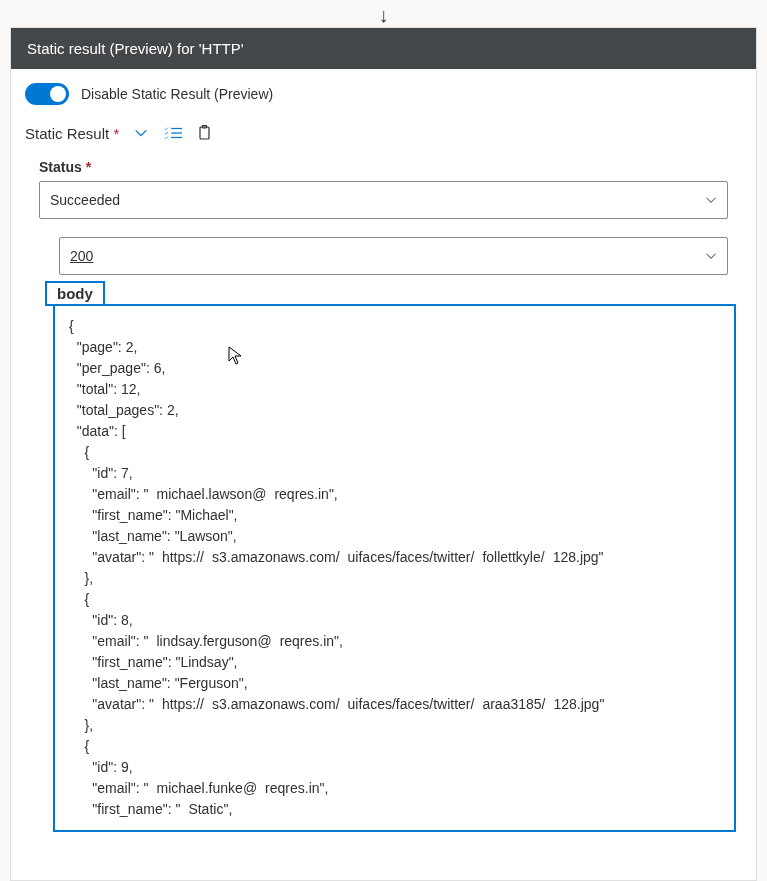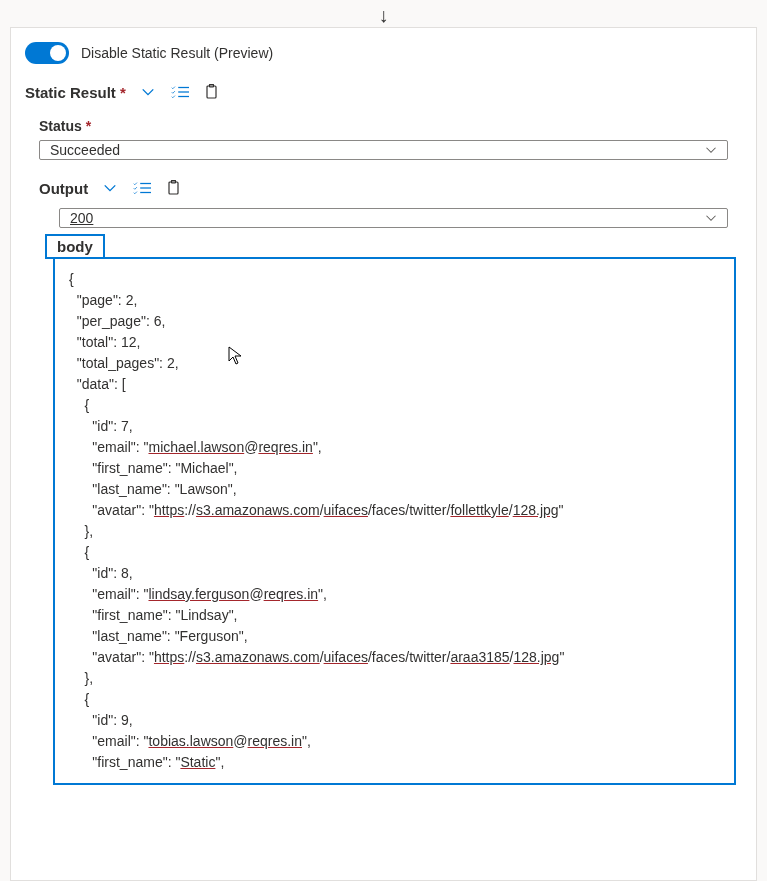--- a/index.html
+++ b/index.html
@@ -75,21 +75,21 @@
     color: #323130;
   }
   .section-row {
     display: flex;
     align-items: center;
     gap: 12px;
     margin-bottom: 10px;
   }
   .section-label {
     font-size: 15px;
-    font-weight: 700;
+    font-weight: 400;
     color: #323130;
   }
   .req { color: #a4262c; }
   .icon-chevron, .icon-list, .icon-paste {
     display: inline-flex;
     align-items: center;
     justify-content: center;
     width: 20px;
     height: 20px;
     cursor: pointer;
@@ -99,21 +99,21 @@
     font-size: 14px;
     font-weight: 600;
     color: #323130;
     margin: 6px 0 6px 14px;
   }
   .field-row {
     padding: 0 14px;
   }
   .select {
     width: 100%;
-    height: 20px;
+    height: 38px;
     border: 1px solid #8a8886;
     border-radius: 2px;
     background: #fff;
     display: flex;
     align-items: center;
     justify-content: space-between;
     padding: 0 10px;
     cursor: pointer;
     font-size: 14px;
     color: #323130;
@@ -155,38 +155,39 @@
     font-size: 14px;
     line-height: 1.5;
     color: #323130;
     font-family: "Segoe UI", sans-serif;
     flex: 1;
     overflow: hidden;
     white-space: pre;
   }
   .body-editor .ul {
     color: #323130;
-    text-decoration: underline;
     text-decoration-color: #a4262c;
     text-decoration-style: solid;
+    margin-left: 8px;
   }
   .cursor-icon {
     position: absolute;
     left: 228px;
     top: 346px;
     pointer-events: none;
   }
   svg { display: block; }
 </style>
 </head>
 <body>
 
 <div class="arrow-pointer">↓</div>
 
 <div class="panel">
+  <div class="panel-header">Static result (Preview) for 'HTTP'</div>
 
   <div class="panel-body">
 
     <div class="toggle-row">
       <div class="toggle">
         <div class="toggle-knob"></div>
       </div>
       <span class="toggle-label">Disable Static Result (Preview)</span>
     </div>
 
@@ -227,44 +228,20 @@
         <span>Succeeded</span>
         <span class="chev">
           <svg width="12" height="12" viewBox="0 0 16 16">
               <path d="M2 5 l6 6 6-6" fill="none" stroke="#605e5c" stroke-width="1.4"></path>
             </svg>
         </span>
       </div>
     </div>
 
     <div class="output-section">
-      <div class="section-row">
-        <span class="section-label">Output</span>
-        <span class="icon-chevron">
-          <svg width="14" height="14" viewBox="0 0 16 16">
-              <path d="M2 5 l6 6 6-6" fill="none" stroke="#0078d4" stroke-width="1.6"></path>
-            </svg>
-        </span>
-        <span class="icon-list">
-          <svg width="18" height="14" viewBox="0 0 20 14">
-            <path d="M3 2 l2 2 4-4" fill="none" stroke="#0078d4" stroke-width="1.4" transform="translate(-1,1) scale(0.6)"></path>
-            <line x1="8" y1="2" x2="20" y2="2" stroke="#0078d4" stroke-width="1.4"></line>
-            <path d="M3 2 l2 2 4-4" fill="none" stroke="#0078d4" stroke-width="1.4" transform="translate(-1,6) scale(0.6)"></path>
-            <line x1="8" y1="7" x2="20" y2="7" stroke="#0078d4" stroke-width="1.4"></line>
-            <path d="M3 2 l2 2 4-4" fill="none" stroke="#0078d4" stroke-width="1.4" transform="translate(-1,11) scale(0.6)"></path>
-            <line x1="8" y1="12" x2="20" y2="12" stroke="#0078d4" stroke-width="1.4"></line>
-          </svg>
-        </span>
-        <span class="icon-paste">
-          <svg width="16" height="16" viewBox="0 0 16 16">
-            <rect x="3" y="2" width="9" height="12" rx="1" fill="none" stroke="#323130" stroke-width="1.2"></rect>
-            <rect x="5.5" y="0.5" width="4" height="2.5" rx="0.5" fill="none" stroke="#323130" stroke-width="1.2"></rect>
-          </svg>
-        </span>
-      </div>
 
       <div class="sub-field-row">
         <div class="select">
           <span>200</span>
           <span class="chev">
             <svg width="12" height="12" viewBox="0 0 16 16">
                 <path d="M2 5 l6 6 6-6" fill="none" stroke="#605e5c" stroke-width="1.4"></path>
               </svg>
           </span>
         </div>
@@ -286,21 +263,21 @@
     },
     {
       "id": 8,
       "email": "<span class="ul">lindsay.ferguson</span>@<span class="ul">reqres.in</span>",
       "first_name": "Lindsay",
       "last_name": "Ferguson",
       "avatar": "<span class="ul">https</span>://<span class="ul">s3.amazonaws.com</span>/<span class="ul">uifaces</span>/faces/twitter/<span class="ul">araa3185</span>/<span class="ul">128.jpg</span>"
     },
     {
       "id": 9,
-      "email": "<span class="ul">tobias.lawson</span>@<span class="ul">reqres.in</span>",
+      "email": "<span class="ul">michael.funke</span>@<span class="ul">reqres.in</span>",
       "first_name": "<span class="ul">Static</span>",
 </div>
 
     </div>
   </div>
 </div>
 
 <div class="cursor-icon">
   <svg width="16" height="20" viewBox="0 0 16 20">
     <path d="M1 1 L1 15 L5 11 L8 18 L10 17 L7 10 L13 10 Z" fill="#fff" stroke="#000" stroke-width="1"></path>

